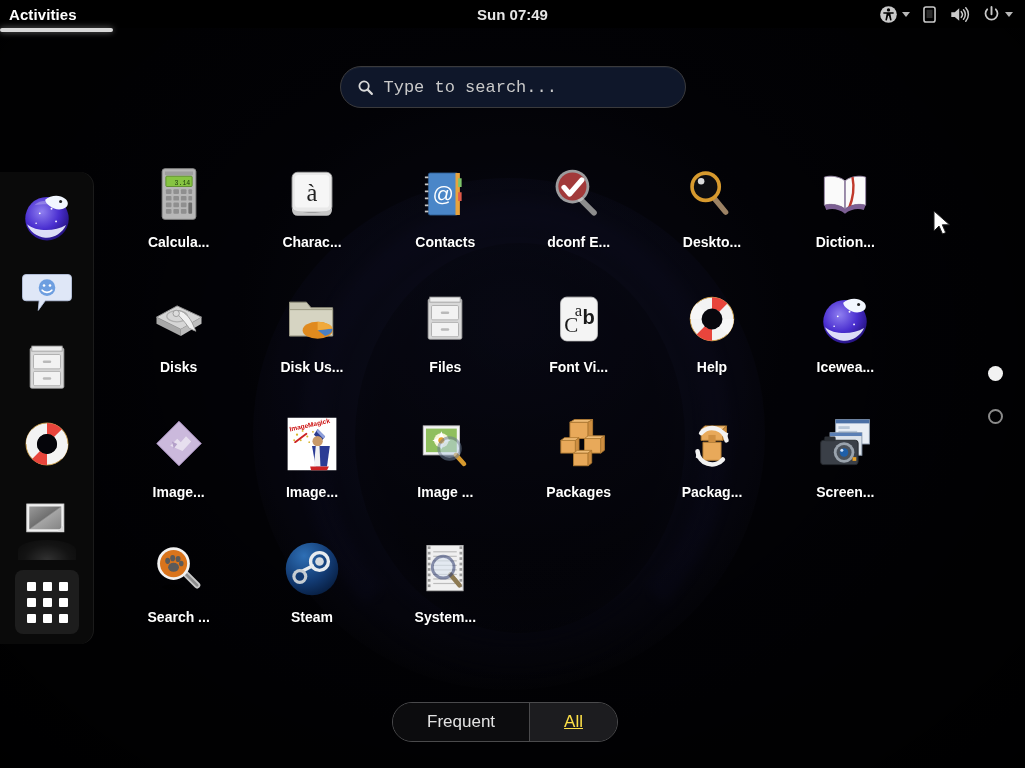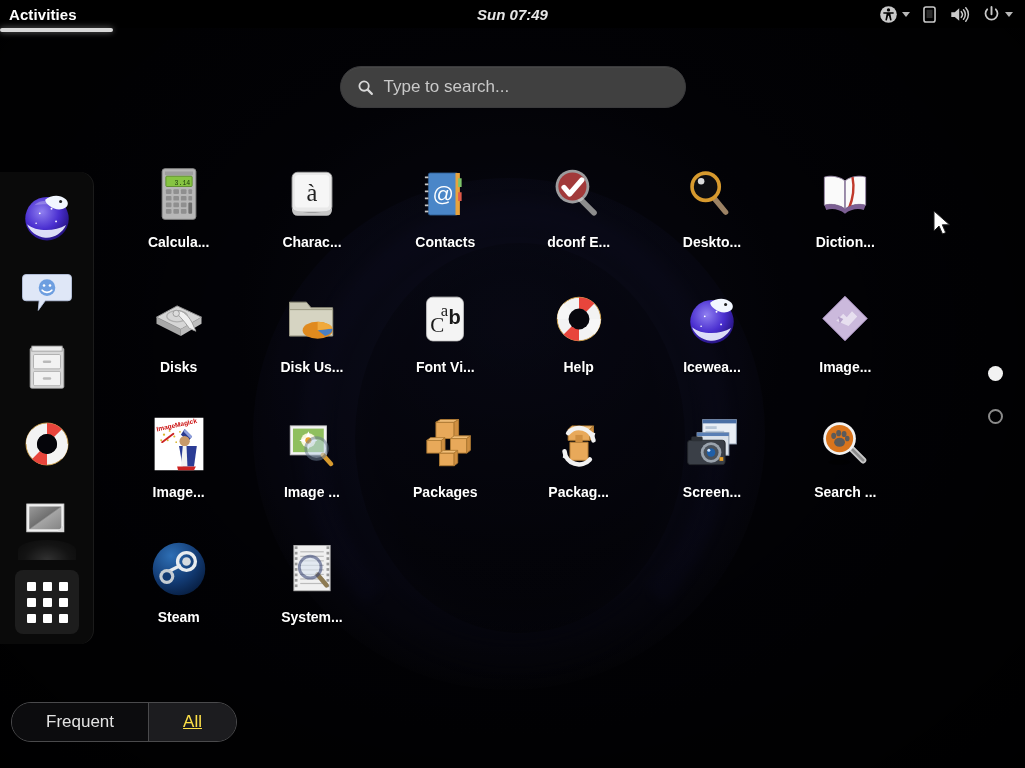--- a/index.html
+++ b/index.html
@@ -49,21 +49,21 @@
     color:#fff; font-size:15px; font-weight:bold; letter-spacing:0.1px;
   }
   .activities .underline {
     position:absolute; left:0; bottom:-4px; width:113px; height:4px;
     background:#d8d8d8; border-radius:2px;
     box-shadow:0 0 6px rgba(255,255,255,0.45);
   }
   .clock {
     position:absolute; left:0; right:0; top:0; height:28px;
     display:flex; align-items:center; justify-content:center;
-    color:#e6e6e6; font-size:15px; font-weight:bold; pointer-events:none;font-style:italic;
+    color:#e6e6e6; font-size:15px; font-weight:bold; pointer-events:none;
   }
   .tray { position:absolute; right:8px; top:0; height:28px; display:flex; align-items:center; gap:3px; }
   .tray-item { display:flex; align-items:center; gap:4px; padding:2px 4px; }
   .caret { width:0; height:0; border-left:4px solid transparent; border-right:4px solid transparent; border-top:5px solid #b8b8b8; }
 
   
   .dash {
     position:absolute; left:0; top:172px; width:94px;
     padding:12px 0 10px 0; z-index:30;
     background:#0a0a0a;
@@ -85,23 +85,24 @@
     background:#1d1d1d; border-radius:8px;
     display:flex; align-items:center; justify-content:center;
   }
   .dots3 { display:grid; grid-template-columns:repeat(3,9px); grid-gap:7px; }
   .dots3 i { width:9px; height:9px; background:#fff; display:block; border-radius:1px; }
 
   
   .search-wrap { position:absolute; left:0; top:66px; width:1025px; display:flex; justify-content:center; z-index:25; }
   .search-entry {
     width:346px; height:42px; border-radius:21px;
-    background:#404040; border:1px solid #3a3a3c;
+    background:#0f172a; border:1px solid #3a3a3c;
     display:flex; align-items:center; padding:0 16px; gap:10px;
     box-shadow:inset 0 1px 0 rgba(255,255,255,0.04);
+    font-family:Liberation Mono, monospace;
   }
   .search-entry .ph { color:#c9c9c9; font-size:17px; }
 
   
   .appgrid {
     position:absolute; left:112px; top:155px; width:800px; z-index:20;
     display:grid; grid-template-columns:repeat(6, 1fr); row-gap:0px;
   }
   .app { height:125px; display:flex; flex-direction:column; align-items:center; justify-content:flex-start; padding-top:6px; }
   .app .iconbox { width:66px; height:66px; display:flex; align-items:center; justify-content:center; }
@@ -111,21 +112,21 @@
     text-shadow:0 1px 2px rgba(0,0,0,0.95);
   }
 
   
   .pagedots { position:absolute; right:22px; top:366px; display:flex; flex-direction:column; gap:28px; z-index:25; align-items:center; }
   .pdot { width:15px; height:15px; border-radius:50%; }
   .pdot.active { background:#f2f2f2; }
   .pdot.inactive { background:transparent; border:2px solid #8b8b8b; }
 
   
-  .toggle-wrap { position:absolute; left:0; bottom:26px; width:1010px; display:flex; justify-content:flex-start; z-index:25;margin-left:11px; }
+  .toggle-wrap { position:absolute; left:0; bottom:26px; width:1010px; display:flex; justify-content:center; z-index:25; }
   .toggle {
     display:flex; height:40px; border-radius:20px; overflow:hidden;
     border:1px solid #4a4a4c; background:#121214;
   }
   .toggle .seg {
     display:flex; align-items:center; justify-content:center;
     padding:0 34px; font-size:17px; color:#e3e3e3; background:#141416;
   }
   .toggle .seg.left { border-right:1px solid #4a4a4c; background:#0c0c0e; }
   .toggle .seg.selected { background:#1c1c1f; color:#fde047;text-decoration:underline; }
@@ -402,20 +403,33 @@
           <ellipse cx="38" cy="44" rx="16" ry="9" fill="#e08a1e"></ellipse>
           <path d="M38 44l16-2a16 9 0 0 1-8 8z" fill="#4a7fc1"></path>
           <path d="M38 44V35a16 9 0 0 1 16 7z" fill="#f0a93c"></path>
         </svg>
       </div>
       <div class="label">Disk Us...</div>
     </div>
 
 
 
+    <div class="app">
+      <div class="iconbox">
+        <svg width="54" height="54" viewBox="0 0 64 64">
+          <rect x="12" y="8" width="40" height="48" rx="2" fill="#d8d8d8" stroke="#9c9c9c"></rect>
+          <rect x="14" y="6" width="36" height="6" fill="#ededed" stroke="#9c9c9c"></rect>
+          <rect x="16" y="16" width="32" height="17" rx="1.5" fill="#f2f2f2" stroke="#a8a8a8"></rect>
+          <rect x="16" y="36" width="32" height="17" rx="1.5" fill="#f2f2f2" stroke="#a8a8a8"></rect>
+          <rect x="27" y="23" width="10" height="3" rx="1.5" fill="#b9b9b9"></rect>
+          <rect x="27" y="43" width="10" height="3" rx="1.5" fill="#b9b9b9"></rect>
+        </svg>
+      </div>
+      <div class="label">Files</div>
+    </div>
 
     <div class="app">
       <div class="iconbox">
         <svg width="56" height="56" viewBox="0 0 64 64">
           <rect x="11" y="7" width="42" height="50" rx="7" fill="#f4f4f4" stroke="#cfcfcf"></rect>
           <text x="27" y="28" font-family="'Liberation Serif',serif" font-size="19" fill="#1a1a1a">a</text>
           <text x="36" y="38" font-family="'Liberation Sans',sans-serif" font-size="23" font-weight="bold" fill="#1a1a1a">b</text>
           <text x="15" y="47" font-family="'Liberation Serif',serif" font-size="24" fill="#1a1a1a">C</text>
         </svg>
       </div>

